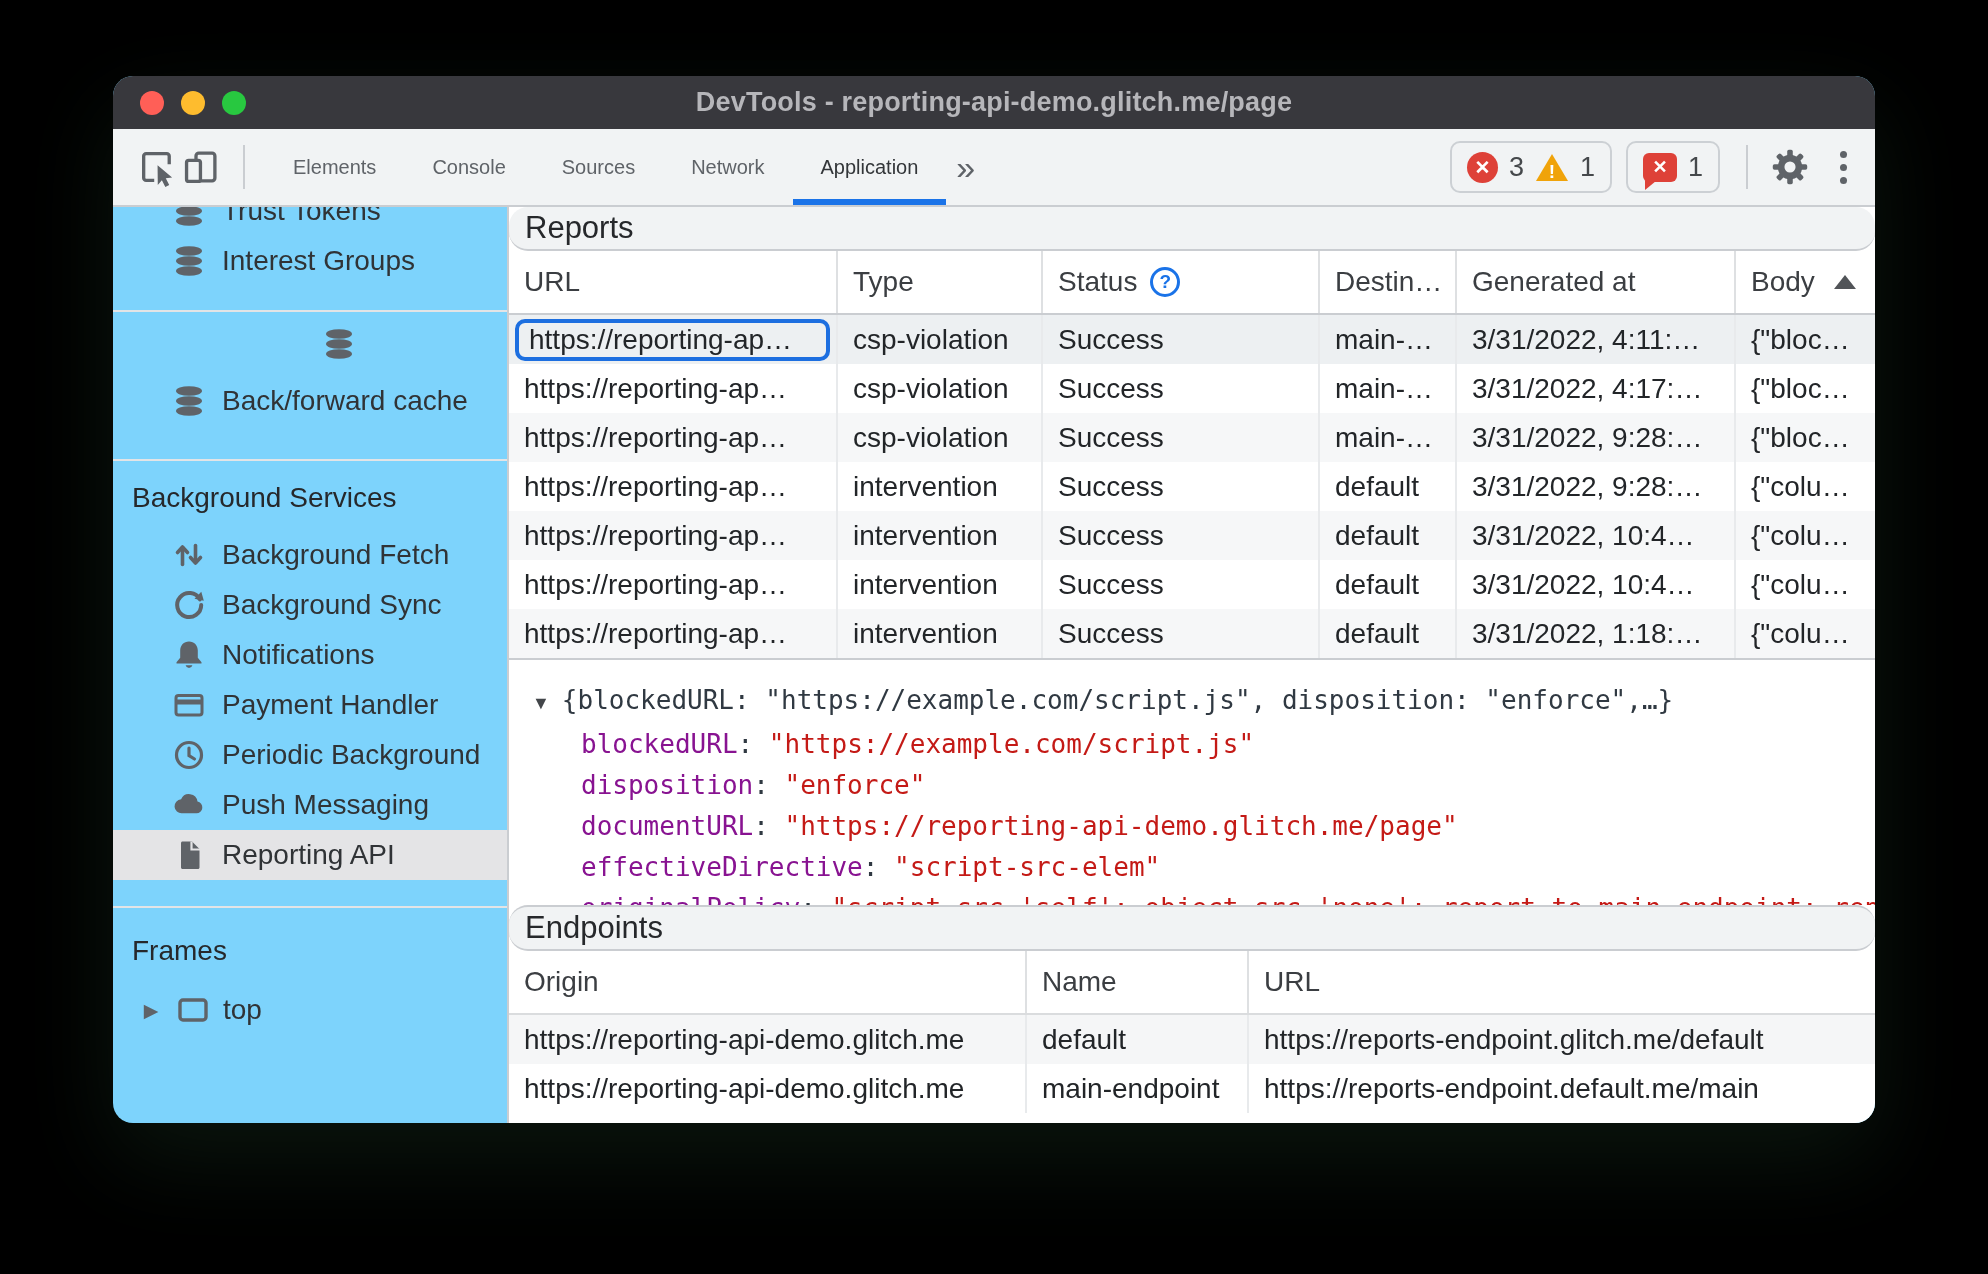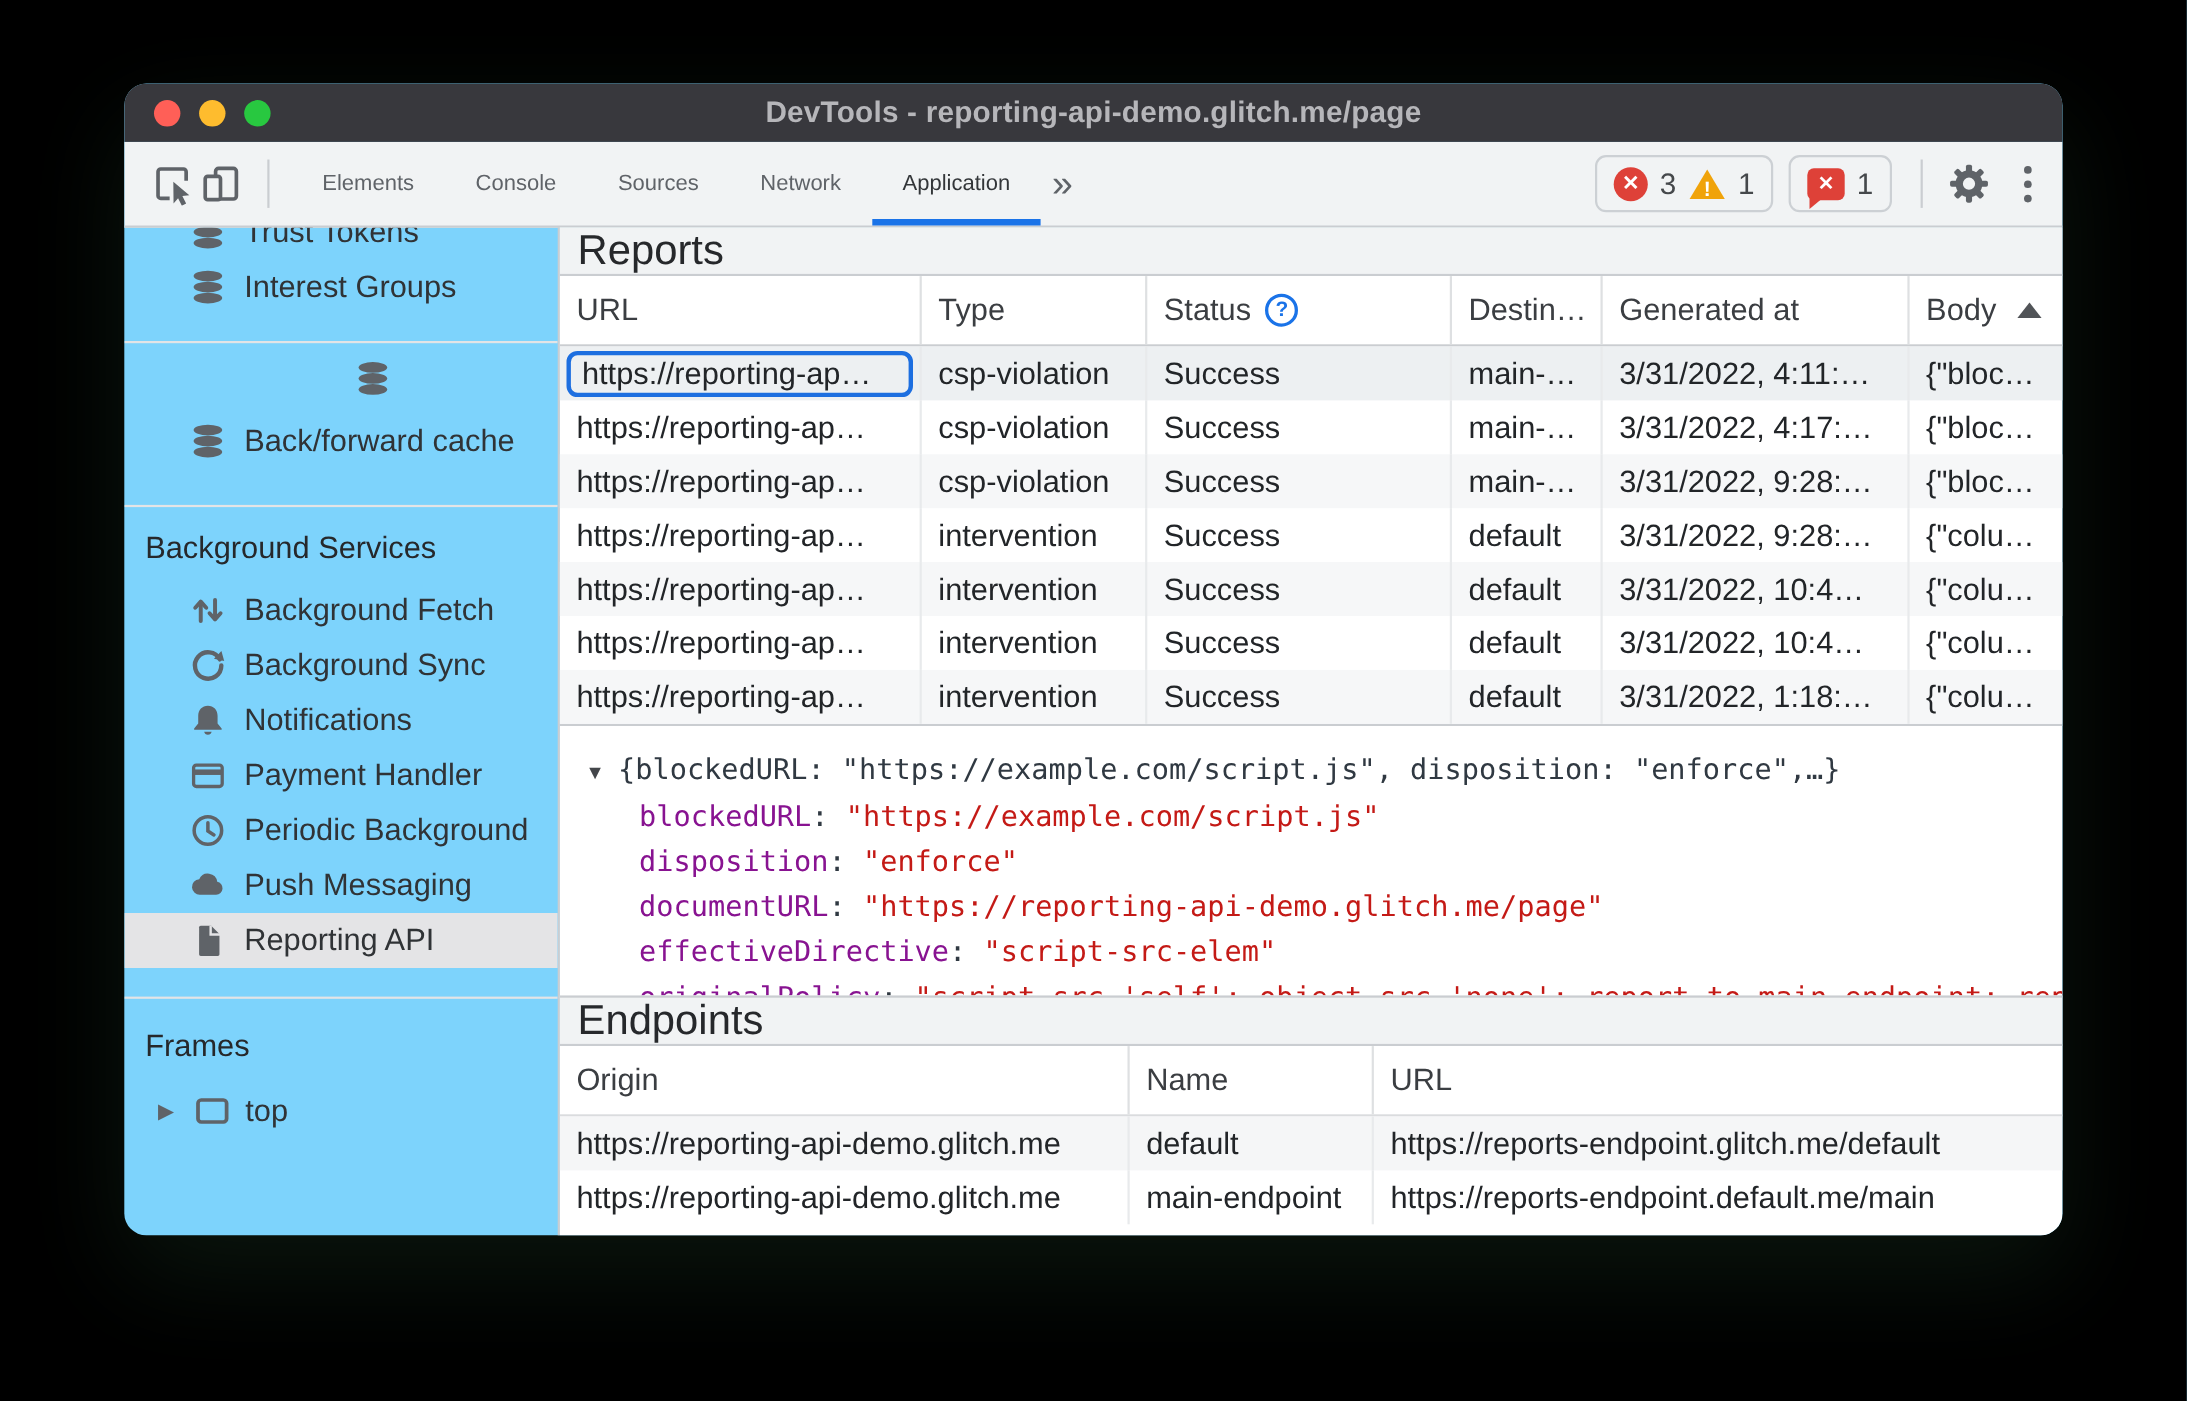--- a/index.html
+++ b/index.html
@@ -57,21 +57,21 @@
   .side-item.selected { background:#e4e4e6; }
   .side-section { height:50px; display:flex; align-items:center; padding-left:19px;
                   color:#26282b; margin-top:12px; }
   .side-sep { border-top:2px solid #e3e4e6; margin-top:24px; }
   .frame-row { padding-left:26px; gap:12px; }
   .exp-tri { font-size:19px; color:#5f6368; width:24px; text-align:center; flex:none; }
 
   
   .main { flex:1; min-width:0; display:flex; flex-direction:column; background:#fff; }
   .sect-title { height:44px; background:#f1f3f4; border-bottom:2px solid #cacdd1;
-                display:flex; align-items:center; padding-left:16px; font-size:38px; color:#26282b; flex:none; }
+                display:flex; align-items:center; padding-left:16px; font-size:31px; color:#26282b; flex:none;border-radius:19px; }
   .sect-title.ep { border-top:2px solid #cacdd1; height:46px; }
 
   .r-head { display:grid; grid-template-columns:329px 205px 277px 137px 279px minmax(0,1fr);
             height:64px; border-bottom:2px solid #cacdd1; background:#fff; flex:none; }
   .h-cell { display:flex; align-items:center; gap:13px; padding-left:15px; font-size:28px; color:#3b3e42;
             border-right:2px solid #dee0e2; white-space:nowrap; overflow:hidden; }
   .h-cell:last-child { border-right:none; }
   .help-ic { width:30px; height:30px; border:3px solid #1a73e8; border-radius:50%; color:#1a73e8;
              display:flex; align-items:center; justify-content:center;
              font-size:19px; font-weight:bold; flex:none; }

